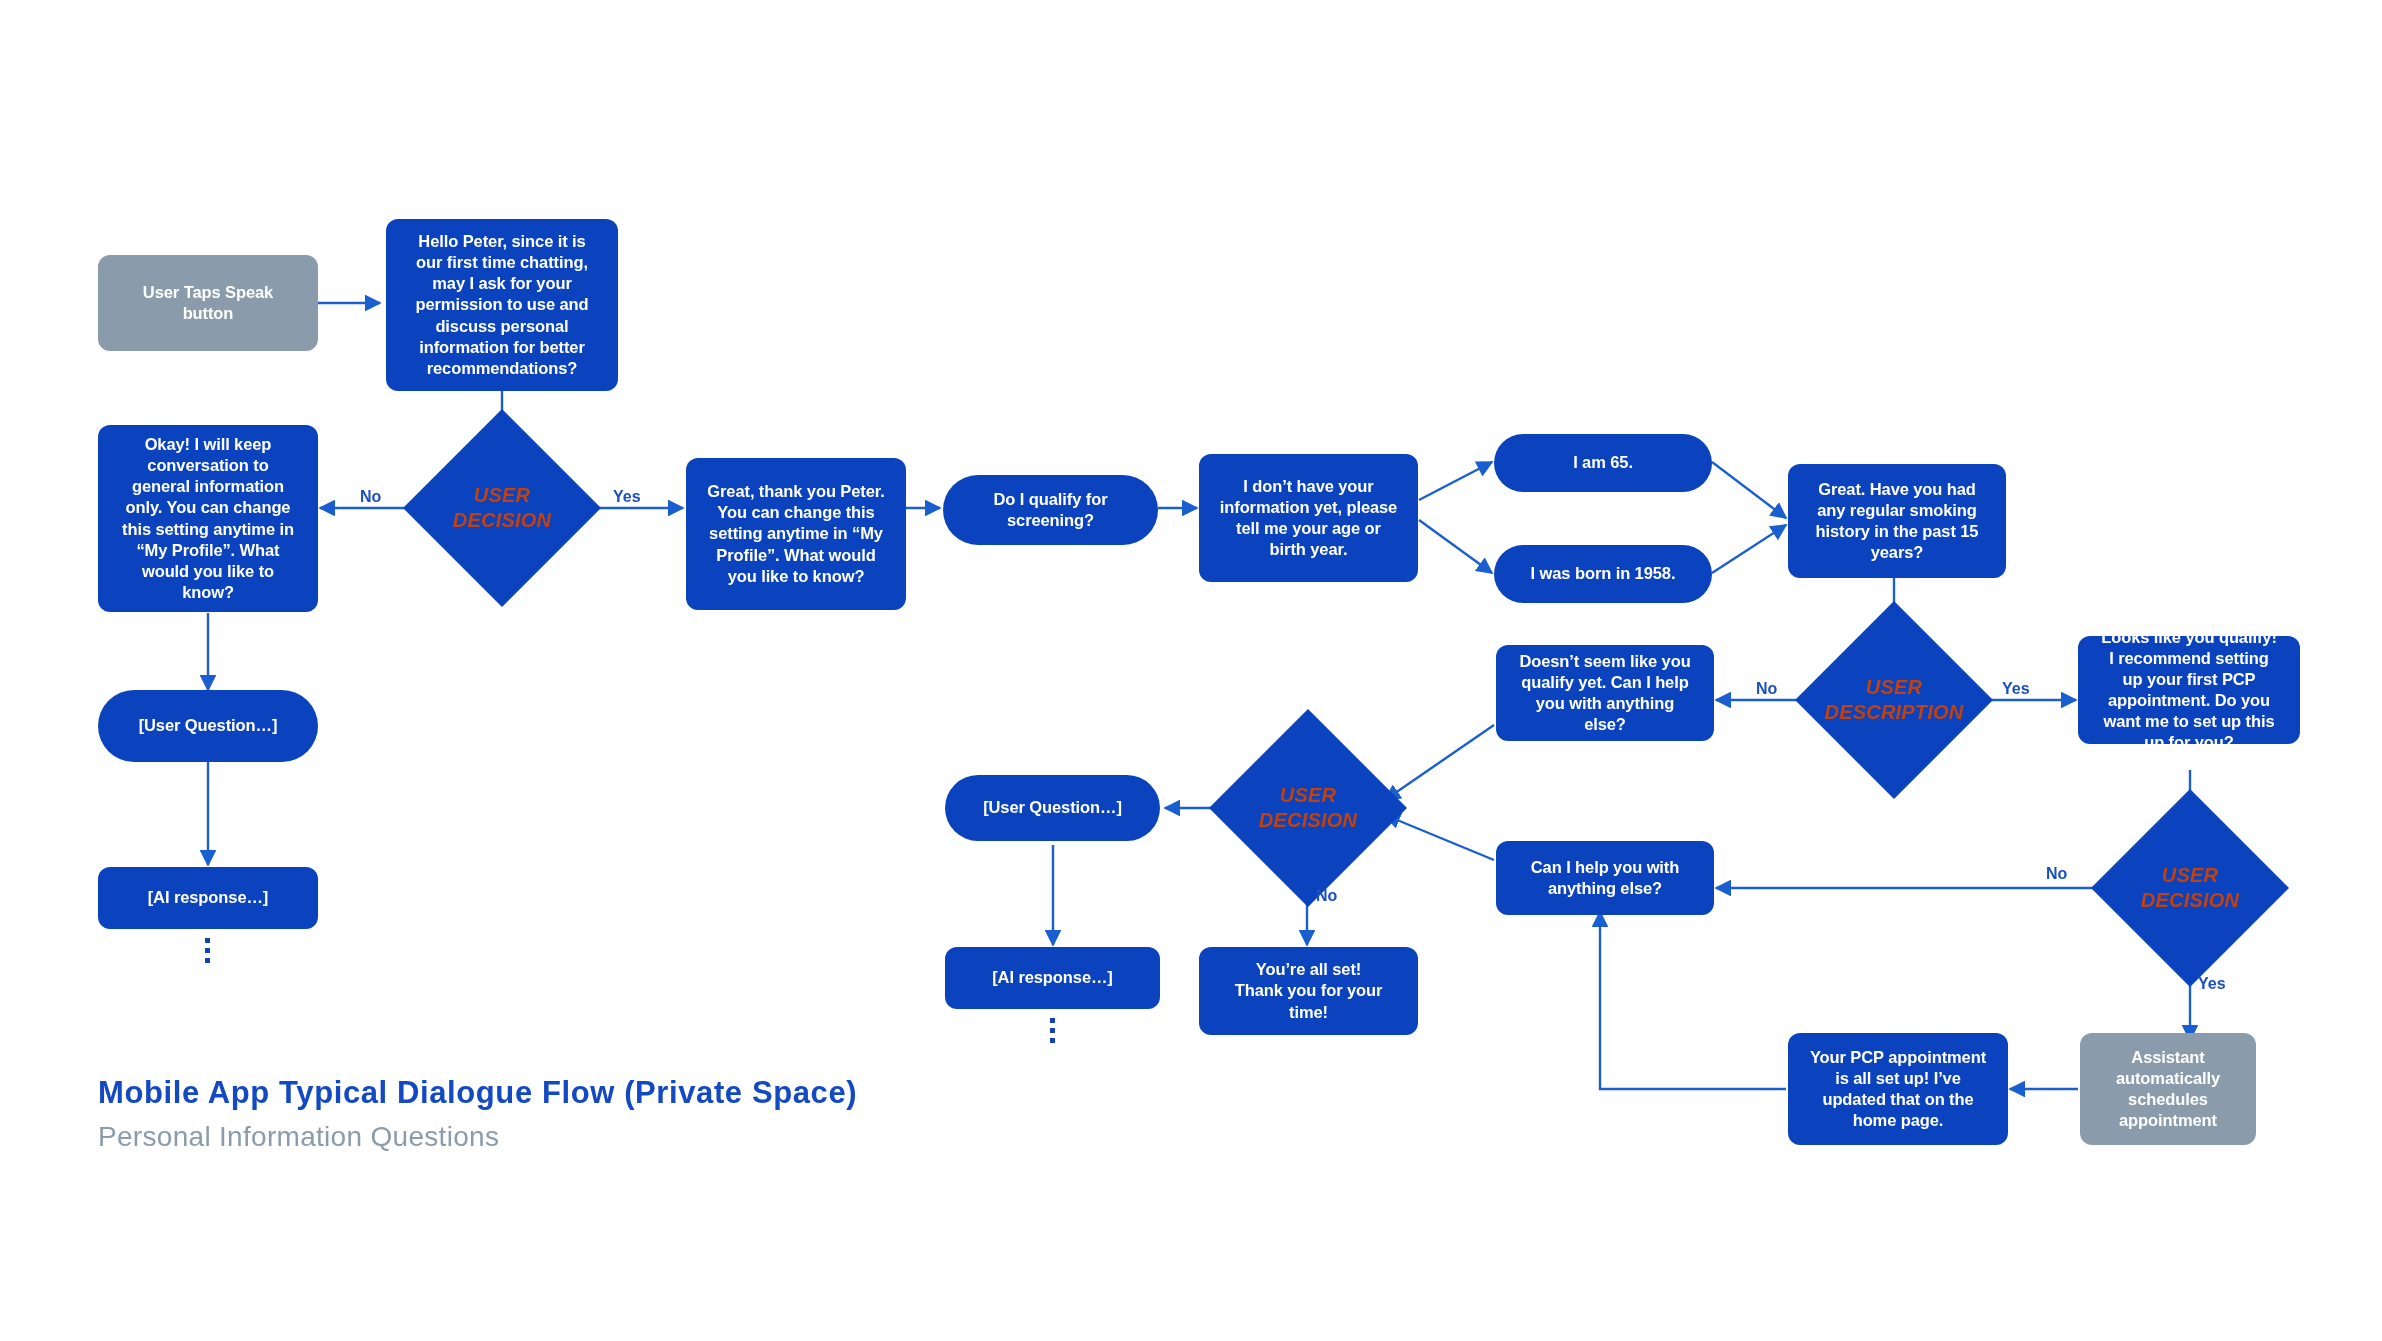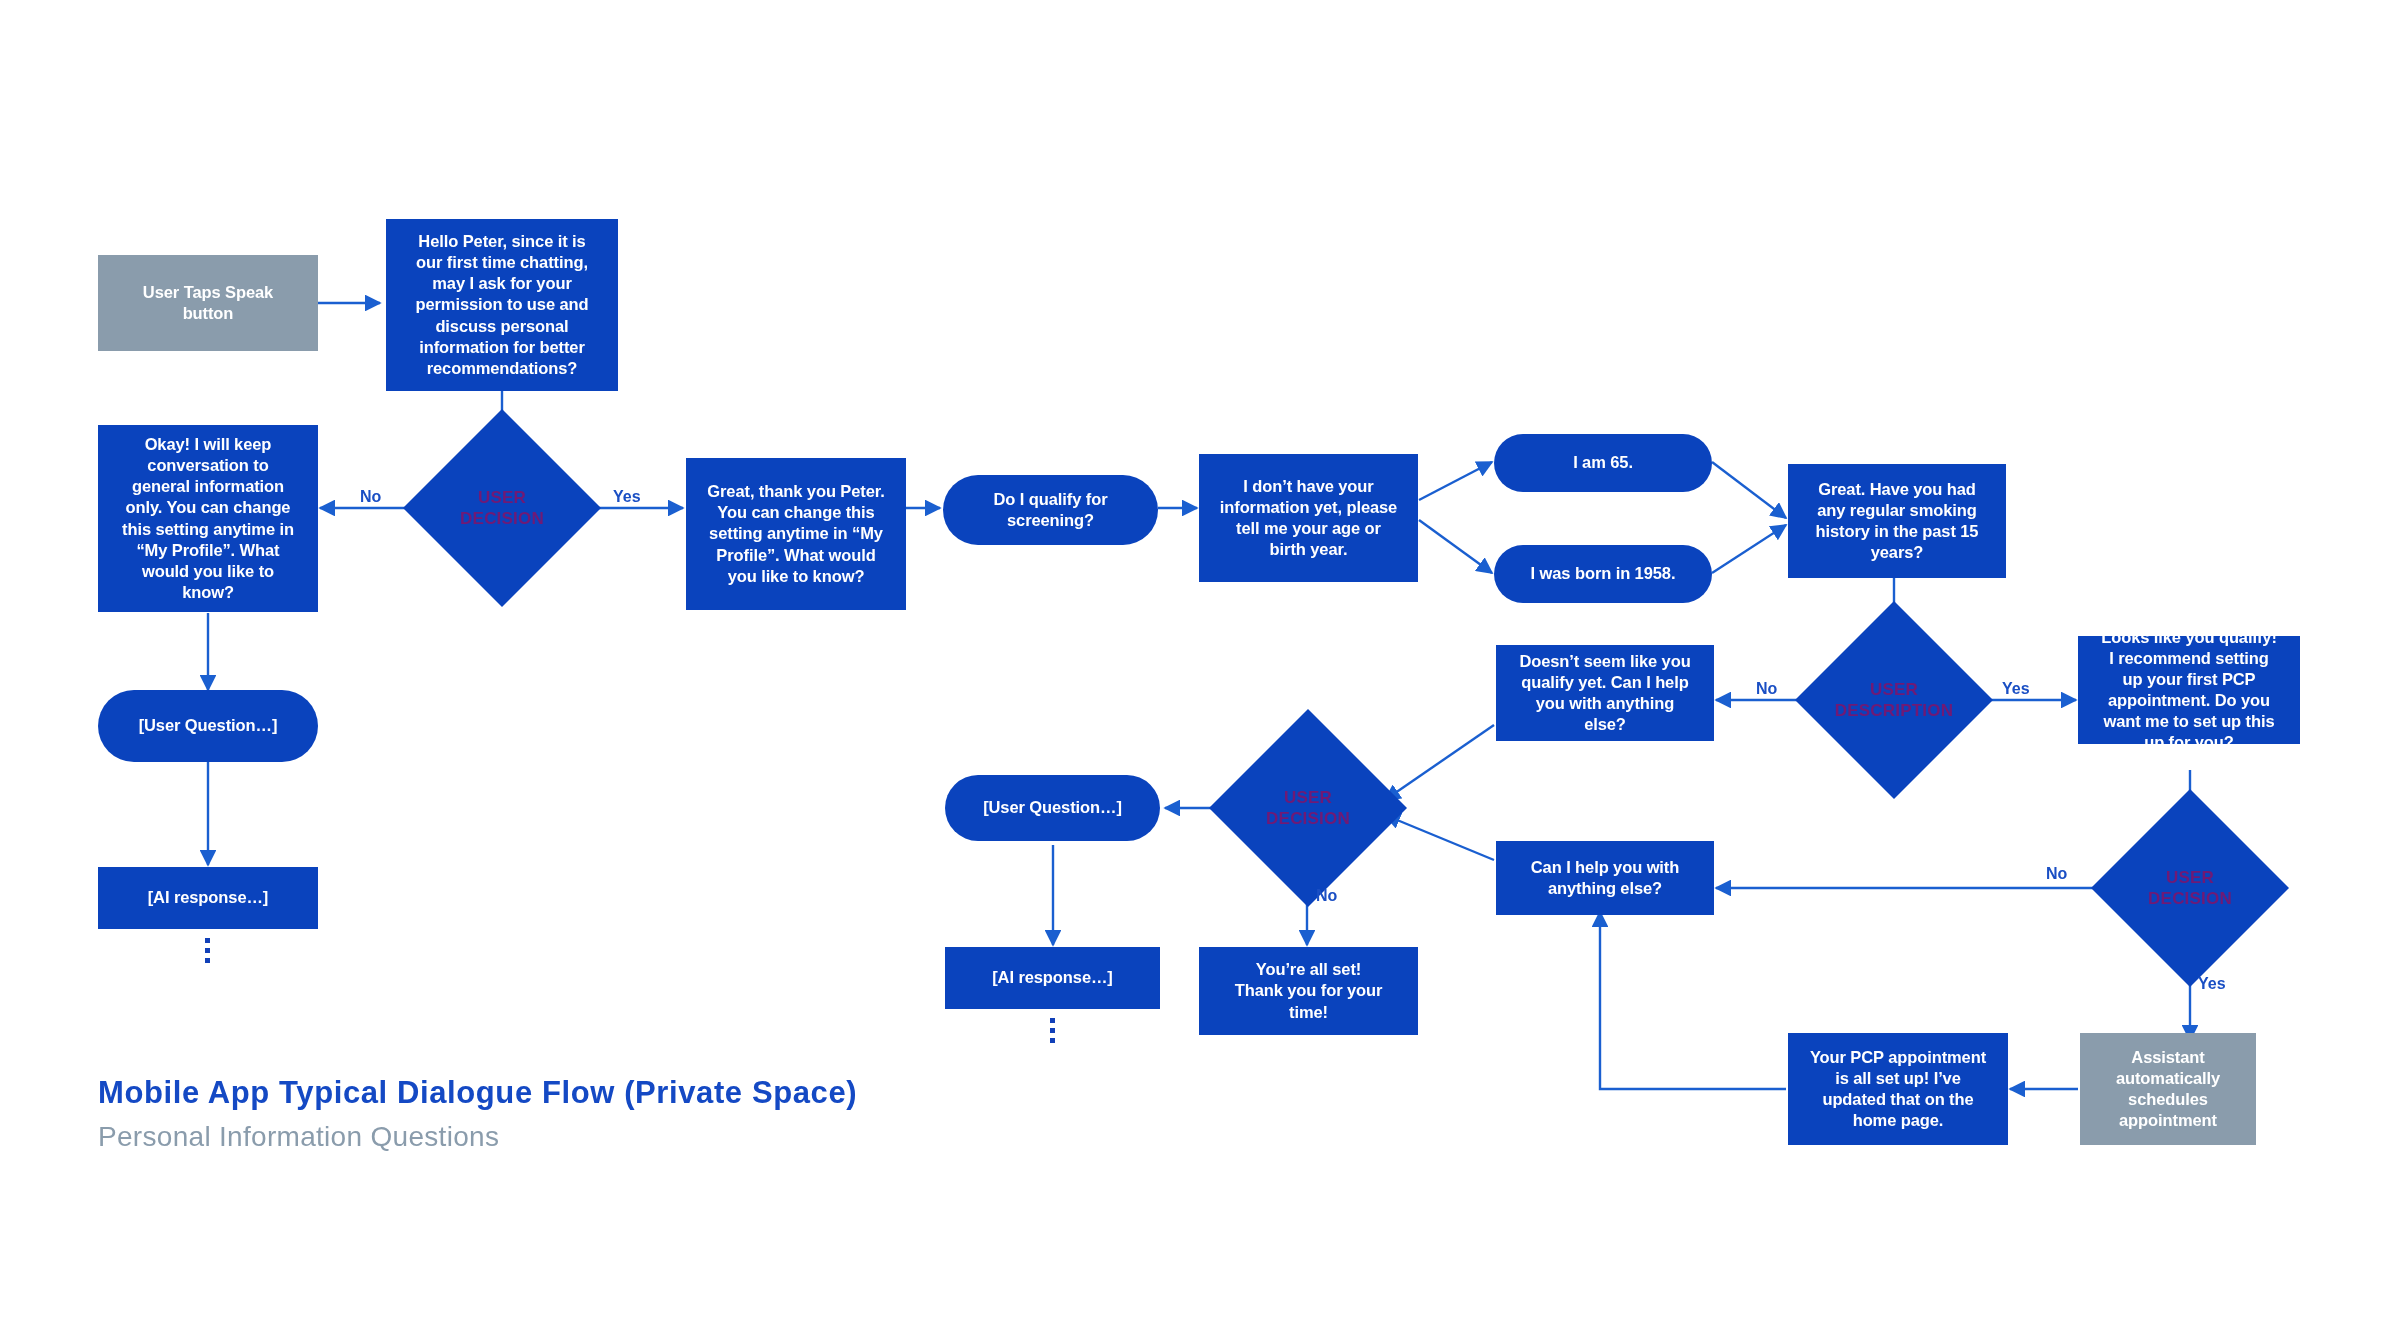--- a/index.html
+++ b/index.html
@@ -35,46 +35,47 @@
     text-align: center;
     color: #ffffff;
     font-weight: bold;
     line-height: 1.28;
     padding: 4px 10px;
     white-space: pre-line;
     letter-spacing: -0.1px;
   }
   .node.blue   { background: #0a43bd; }
   .node.gray   { background: #8a9cac; }
-  .node.rect   { border-radius: 0; }
+  .node.rect   { border-radius: 12px; }
   .node.pill   { border-radius: 999px; }
   .node.fs16   { font-size: 16.5px; }
 
   .diamond {
     position: absolute;
     display: flex;
     align-items: center;
     justify-content: center;
   }
   .diamond .shape {
     position: absolute;
     left: 0; top: 0;
     width: 100%; height: 100%;
     background: #0a43bd;
     transform: rotate(45deg);
   }
   .diamond .dlabel {
     position: relative;
-    color: #701a75;
+    color: #c2410c;
     font-weight: bold;
-    font-size: 17px;
+    font-size: 20px;
     text-align: center;
     line-height: 1.25;
     white-space: pre-line;
     letter-spacing: 0.2px;
+    font-style: italic;
   }
 
   .edge-label {
     position: absolute;
     color: #1a4fc4;
     font-size: 16px;
     font-weight: bold;
     white-space: nowrap;
   }
 

